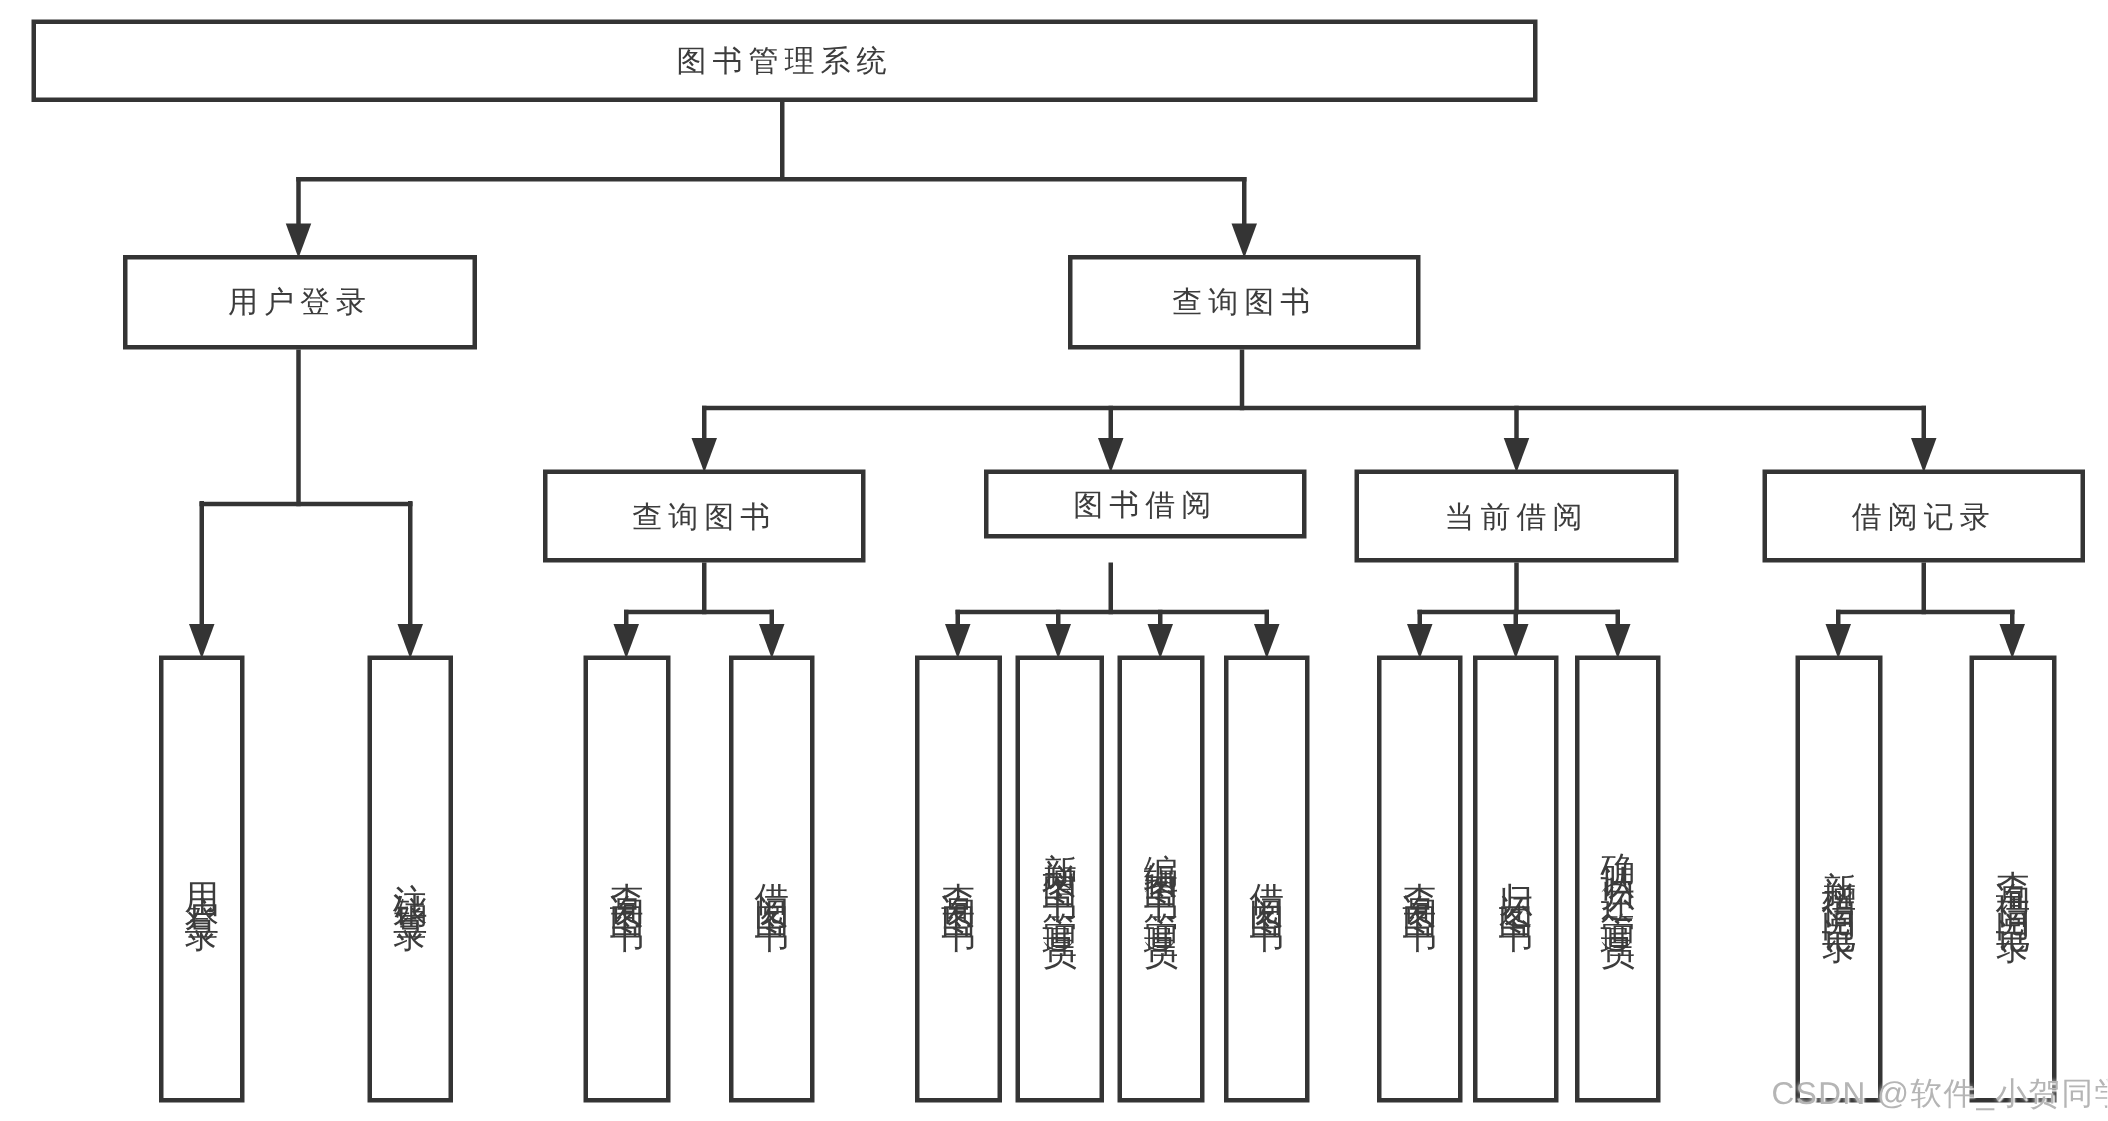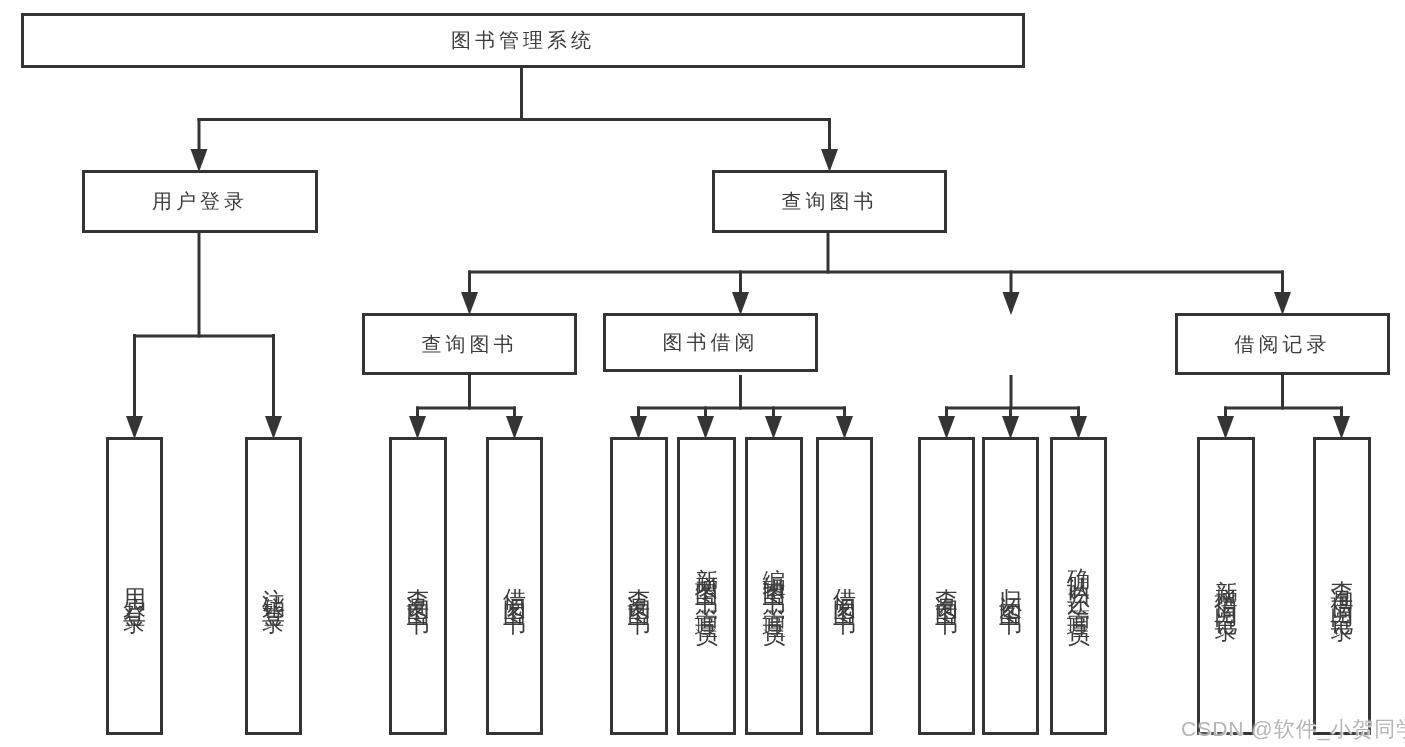--- a/index.html
+++ b/index.html
@@ -116,21 +116,22 @@
     <polygon points="1217,416 1234,416 1225.5,439"></polygon>
     <polygon points="1333,416 1350,416 1341.5,439"></polygon>
   </svg>
 
   <div class="box hbox" style="left:21px;top:13px;width:1004px;height:55px">图书管理系统</div>
 
   <div class="box hbox" style="left:82px;top:170px;width:236px;height:63px">用户登录</div>
   <div class="box hbox" style="left:712px;top:170px;width:235px;height:63px">查询图书</div>
 
   <div class="box hbox" style="left:362px;top:313px;width:215px;height:62px">查询图书</div>
-  <div class="box hbox" style="left:603px;top:313px;width:215px;height:59px">图书借阅</div>
+  <div class="box hbox" style="left:656px;top:313px;width:215px;height:46px">图书借阅</div>
+  <div class="box hbox" style="left:903px;top:313px;width:216px;height:62px">当前借阅</div>
   <div class="box hbox" style="left:1175px;top:313px;width:215px;height:62px">借阅记录</div>
 
   <div class="box vbox" style="left:106px;top:437px;width:57px;height:298px">
     <span class="vtext">用户登录</span>
   </div>
   <div class="box vbox" style="left:245px;top:437px;width:57px;height:298px">
     <span class="vtext">注销登录</span>
   </div>
 
   <div class="box vbox" style="left:389px;top:437px;width:58px;height:298px">

